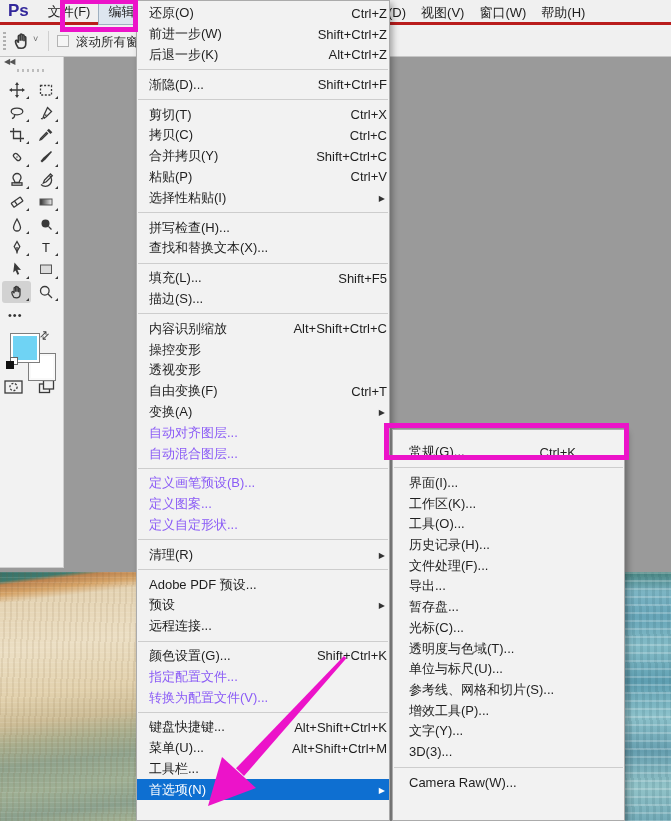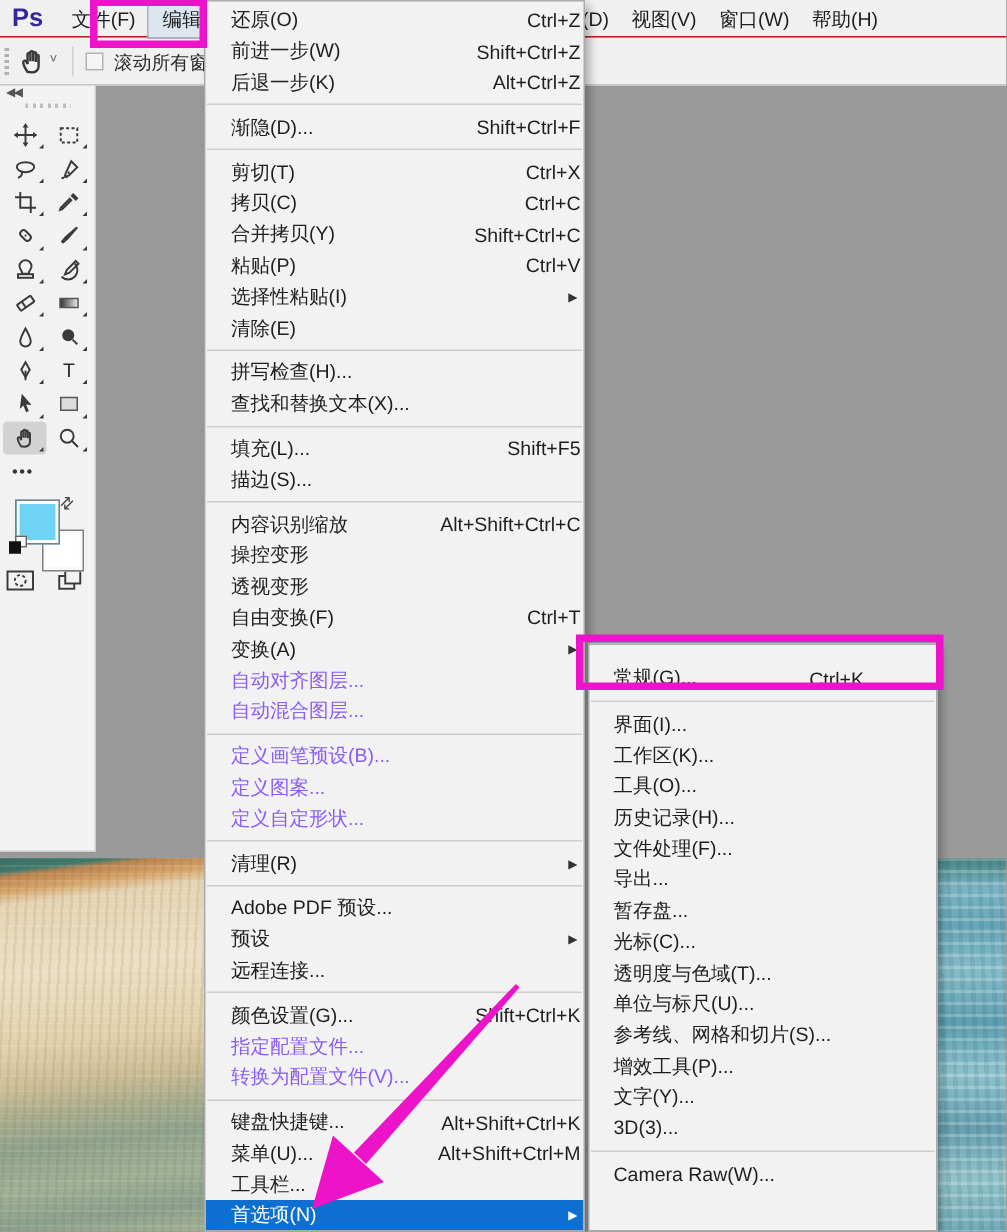--- a/index.html
+++ b/index.html
@@ -8,21 +8,21 @@
     position:relative; overflow:hidden;
     width:671px; height:821px;
     background:#9a9a9a;
     font-family:"Liberation Sans","DejaVu Sans",sans-serif;
     color:#1e1e1e;
     -webkit-font-smoothing:antialiased;
   }
   
   .menubar { position:absolute; left:0; top:0; width:671px; height:25px;
     background:#f0f0f0; display:flex; align-items:center; z-index:5;
-    border-bottom:1px solid #b91c1c; }
+    border-bottom:3px solid #b91c1c; }
   .ps-logo { font-weight:bold; font-size:17px; margin:0 10px 0 8px; letter-spacing:0; }
   .mb-item { font-size:13px; padding:0 9px; height:25px; line-height:25px; white-space:nowrap; }
   .mb-item.open { background:#dde6ef; outline:1px solid #9fb0c0; }
   .mb-right { position:absolute; left:388px; top:0; height:25px; display:flex; gap:15px; align-items:center; }
   .mb-right .mb-item { padding:0; }
   
   .optionsbar { position:absolute; left:0; top:25px; width:671px; height:32px;
     background:#f0f0f0; border-bottom:1px solid #c6c6c6; z-index:4; }
   .ob-grip { position:absolute; left:3px; top:7px; width:3px; height:18px;
     background-image:repeating-linear-gradient(180deg,#b0b0b0 0 2px,transparent 2px 4px); }
@@ -71,21 +71,21 @@
       linear-gradient(180deg,
         #47837f 0%, #7db5c4 8%, #68a6b9 18%, #86bdc8 30%,
         #5f9fb2 44%, #8ec3cc 58%, #679fb0 72%, #93c4c9 86%, #74abb8 100%); }
   
   .menu-panel { background:#f2f2f2; border:1px solid #ababab;
     box-shadow:3px 3px 6px rgba(0,0,0,.30); overflow:hidden; }
   .edit-menu { position:absolute; left:136px; top:0; width:254px; height:821px; z-index:10; padding-top:2px; }
   .prefs-submenu { position:absolute; left:392px; top:429px; width:233px; height:392px; z-index:11; padding-top:12px; }
   .menu-row { display:flex; align-items:center; height:20.8px; font-size:13px; position:relative; }
   .prefs-submenu .menu-row { height:20.7px; }
-  .menu-row .lbl { margin-left:17px; white-space:nowrap; }
+  .menu-row .lbl { margin-left:12px; white-space:nowrap; }
   .prefs-submenu .menu-row .lbl { margin-left:16px; }
   .menu-row .sc { margin-left:auto; margin-right:2px; white-space:nowrap; }
   .prefs-submenu .menu-row .sc { margin-right:48px; }
   .menu-row .arr { position:absolute; right:4px; top:50%; transform:translateY(-50%);
     font-size:8px; color:#333; }
   .menu-row.disabled { color:#8b5cf6; }
   .menu-row.highlight { background:#0e6fd1; color:#fff; }
   .menu-row.highlight .arr { color:#fff; }
   .menu-sep { height:1px; background:#cdcdcd; margin:4px 1px; }
   .prefs-submenu .menu-sep { margin:4.5px 1px; }
@@ -317,25 +317,20 @@
     <div class="menu-row">
       <span class="lbl">粘贴(P)</span>
       <span class="sc">Ctrl+V</span>
 
     </div>
     <div class="menu-row">
       <span class="lbl">选择性粘贴(I)</span>
       <span class="sc"></span>
       <span class="arr" style="visibility: visible;">▶</span>
     </div>
-    <div class="menu-row">
-      <span class="lbl">清除(E)</span>
-      <span class="sc"></span>
-
-    </div>
     <div class="menu-sep"></div>
     <div class="menu-row">
       <span class="lbl">拼写检查(H)...</span>
       <span class="sc"></span>
 
     </div>
     <div class="menu-row">
       <span class="lbl">查找和替换文本(X)...</span>
       <span class="sc"></span>
 

